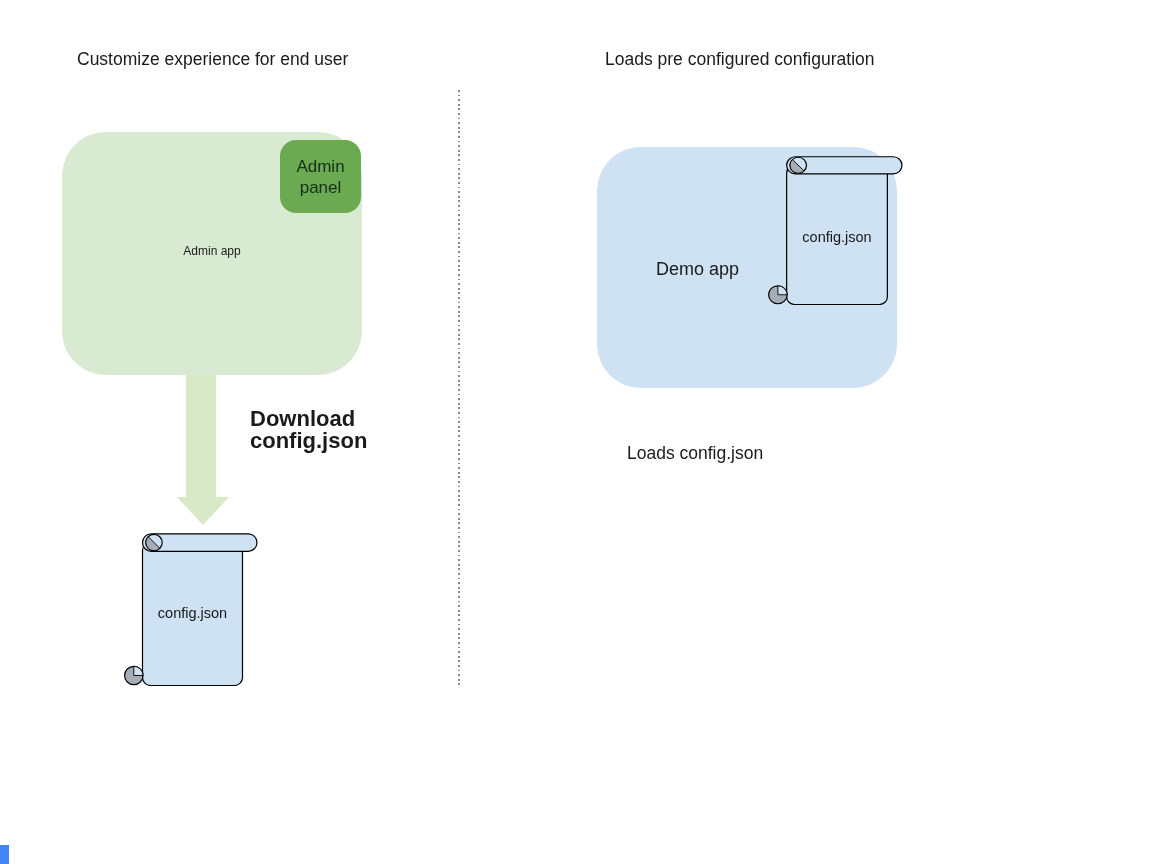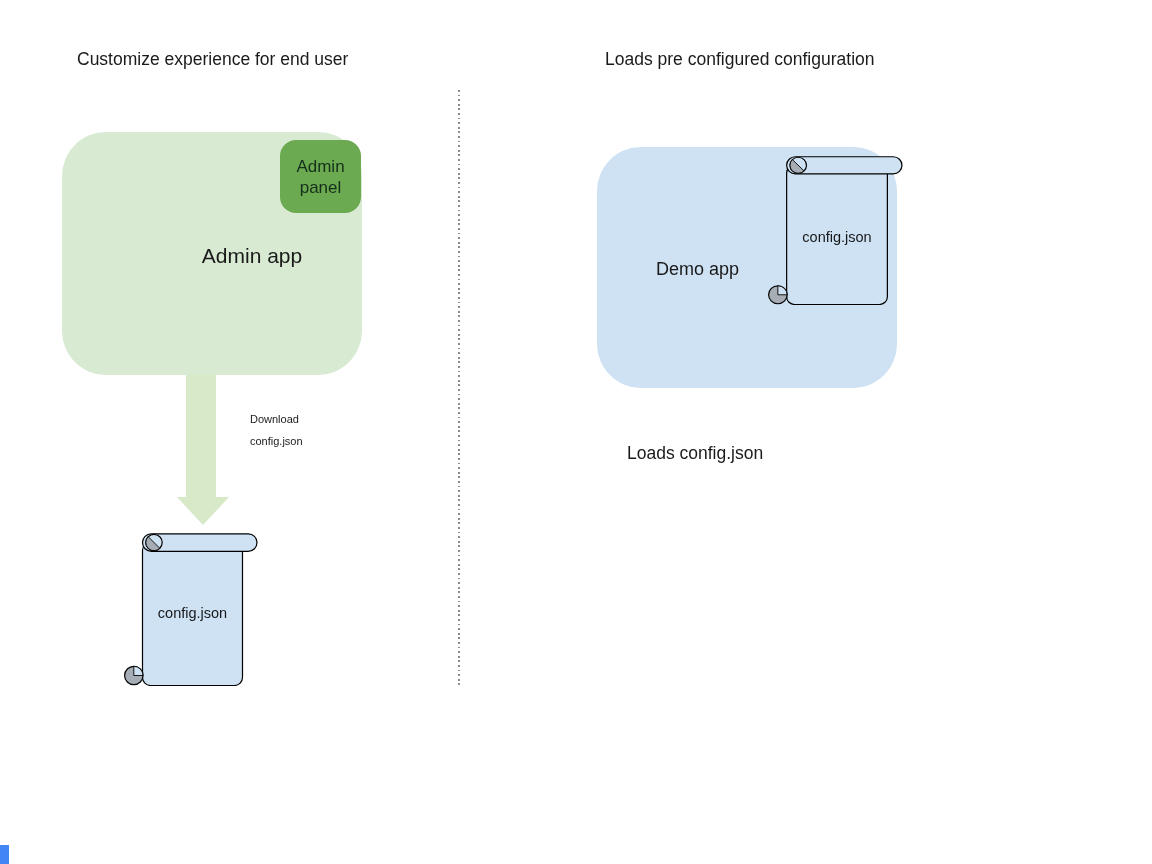--- a/index.html
+++ b/index.html
@@ -9,24 +9,24 @@
   }
   .abs{position:absolute;}
   .title{font-size:17.5px;line-height:22px;color:#1a1a1a;white-space:nowrap;}
   .app-box{border-radius:44px;}
   #admin-app-box{left:62px;top:132px;width:300px;height:243px;background:#d9ead3;}
   #admin-panel-box{
     left:280px;top:140px;width:81px;height:73px;background:#6caa51;border-radius:16px;
     display:flex;align-items:center;justify-content:center;text-align:center;
     font-size:17px;line-height:21px;color:#15301a;
   }
-  #admin-app-label{left:62px;top:244px;width:300px;text-align:center;font-size:21px;margin-left:40px;}
+  #admin-app-label{left:62px;top:244px;width:300px;text-align:center;font-size:12px;}
   #left-title{left:77px;top:48px;}
   #right-title{left:605px;top:48px;text-align:right;}
-  #arrow-label{left:250px;top:408px;font-size:11px;line-height:22px;white-space:pre-line;}
+  #arrow-label{left:250px;top:408px;font-size:22px;line-height:22px;white-space:pre-line;font-weight:bold;}
   #demo-app-box{left:597px;top:147px;width:300px;height:241px;background:#cfe2f3;}
   #demo-app-label{left:656px;top:259px;font-size:18px;}
   #right-caption{left:627px;top:442px;font-size:17.5px;}
   .scroll-label{font-size:14.5px;line-height:19px;text-align:center;color:#16181a;}
   #left-scroll-label{left:142px;top:604px;width:101px;}
   #right-scroll-label{left:787px;top:228px;width:100px;}
   #divider{
     left:458px;top:90px;width:2px;height:595px;
     background:repeating-linear-gradient(to bottom,#8a8a8a 0px,#8a8a8a 1.8px,transparent 1.8px,transparent 4.6px);
   }

